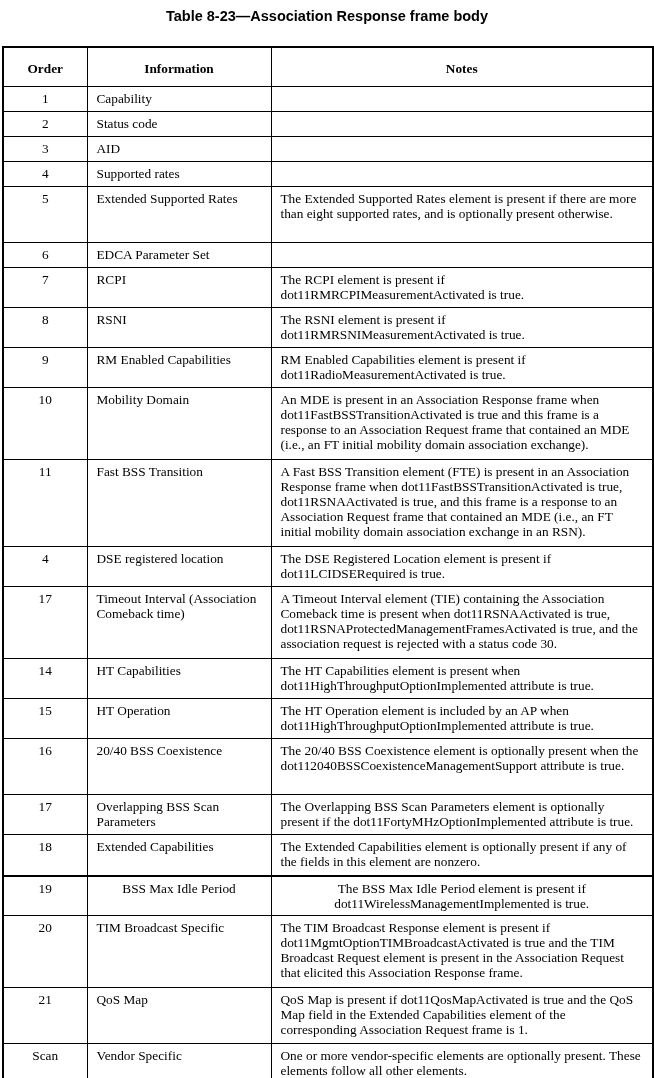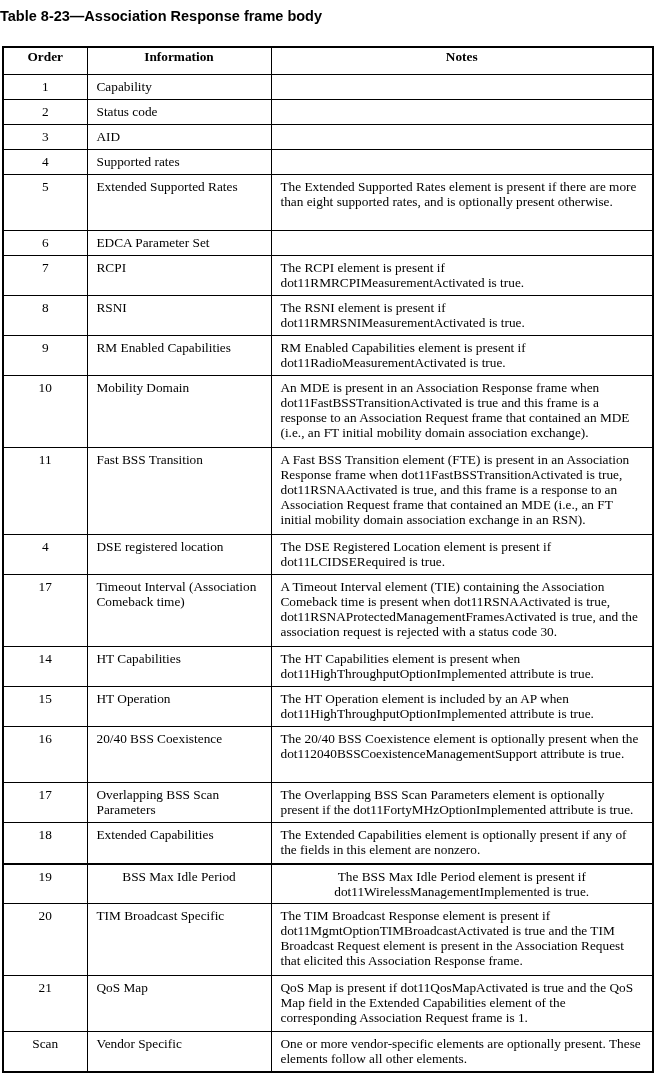--- a/index.html
+++ b/index.html
@@ -1,28 +1,28 @@
 <!DOCTYPE html>
 <html><head>
 <meta charset="utf-8">
 <style>
   html, body { margin: 0; padding: 0; background: #ffffff; }
   body { width: 654px; height: 1078px; position: relative; overflow: hidden; }
   .caption {
-    position: absolute; left: 0; top: 8px; width: 654px; 
+    position: absolute; left: 0; top: 8px; width: 654px; text-align: center;
     font-family: "Liberation Sans", sans-serif; font-weight: bold; font-size: 14.5px; color: #000;
   }
   table {
     position: absolute; left: 2px; top: 46px; width: 650px;
     border-collapse: collapse; table-layout: fixed;
     border: 2px solid #000;
     font-family: "Liberation Serif", serif; font-size: 13.3px; color: #000; line-height: 15px;
   }
   th, td { border: 1px solid #000; vertical-align: top; padding: 4px 9px 0 9px; }
-  th { font-weight: bold; text-align: center; height: 25px; padding-top: 1px; border-bottom: 1px solid #000; }
+  th { font-weight: bold; text-align: center; height: 25px; padding-top: 13px; border-bottom: 1px solid #000; }
   td.order { text-align: center; padding-left: 2px; padding-right: 2px; }
   tr.thick td { border-top: 2px solid #000; text-align: center; }
   col.c1 { width: 84px; }
   col.c2 { width: 184px; }
   col.c3 { width: 382px; }
 </style>
 </head>
 <body>
 
 <div class="caption">Table 8-23—Association Response frame body</div>

